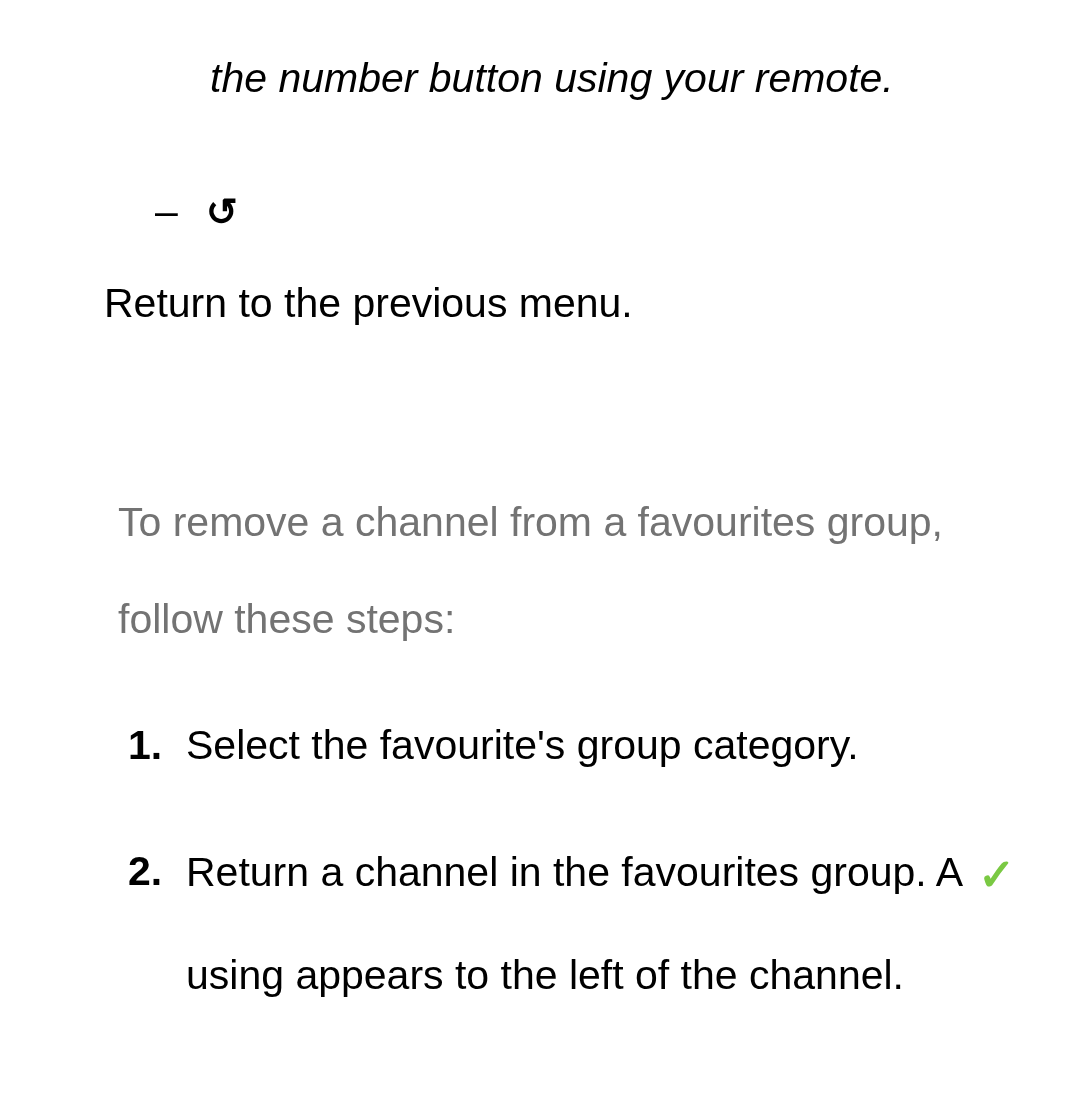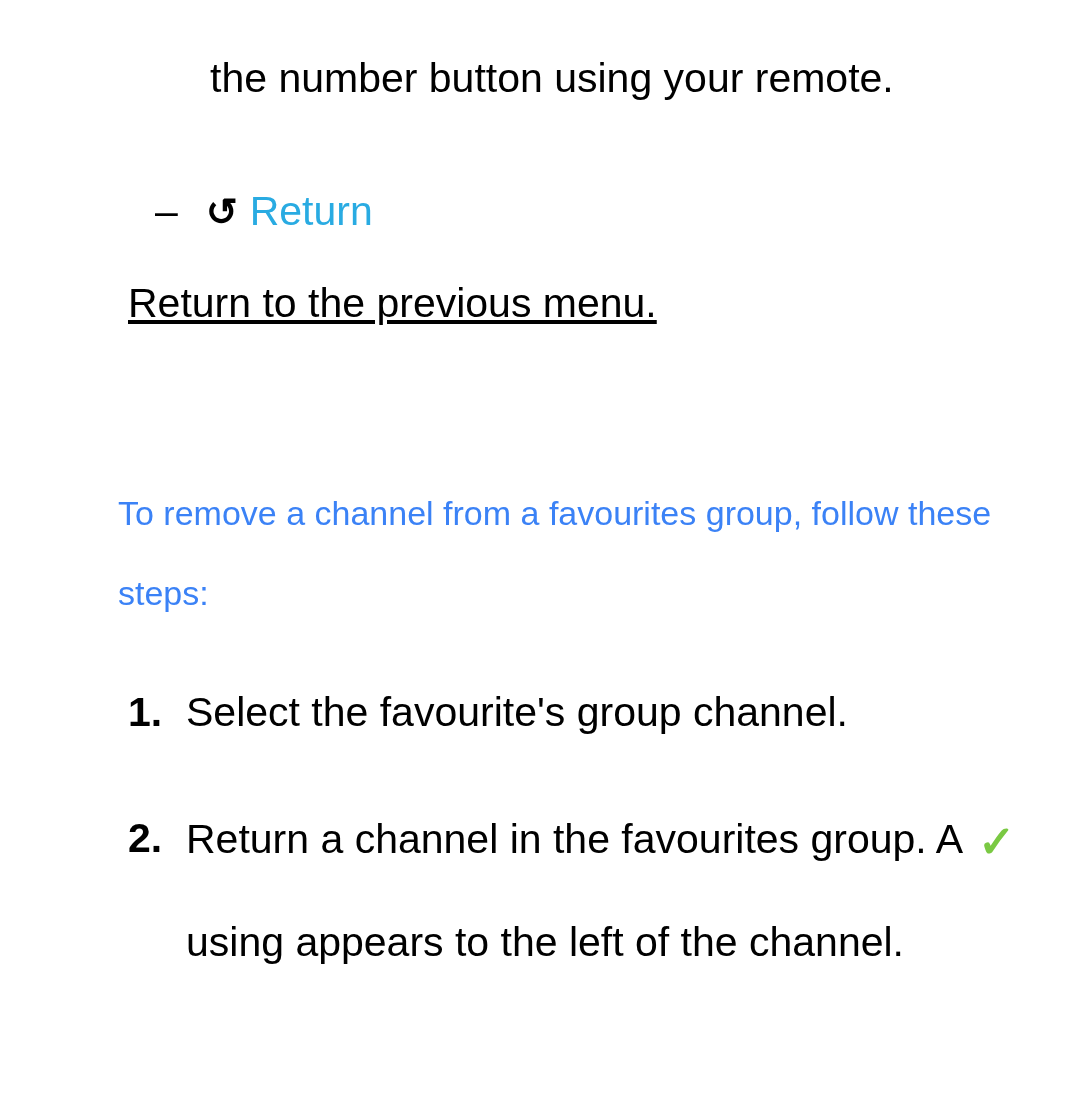--- a/index.html
+++ b/index.html
@@ -15,20 +15,21 @@
       color: #000000;
       padding: 30px 20px 30px 20px;
       font-size: 41px;
       line-height: 1.5;
     }
     .indented-text {
       margin-left: 190px;
       margin-right: 60px;
       margin-bottom: 55px;
       line-height: 2.35;
+      font-style: italic;
     }
     .dash-item {
       display: flex;
       margin-left: 135px;
       margin-bottom: 30px;
       align-items: center;
     }
     .dash {
       margin-right: 20px;
       font-weight: normal;
@@ -38,29 +39,28 @@
       margin-right: 12px;
       margin-left: 8px;
       font-weight: bold;
       transform: scaleX(-1);
       font-size: 38px;
     }
     .return-link {
       color: #29abe2;
     }
     .return-desc {
-      margin-left: 108px;
+      margin-left: 84px;
       margin-bottom: 140px;
-      text-decoration: underline;
     }
     .orange-heading {
-      color: #3b82f6;
+      color: #737373;
       margin-left: 98px;
       margin-right: 40px;
-      font-size: 34px;
+      font-size: 41px;
       line-height: 2.35;
       margin-bottom: 30px;
     }
     .numbered-item {
       display: flex;
       margin-left: 108px;
       margin-right: 20px;
       margin-bottom: 30px;
       line-height: 2.35;
     }
@@ -82,30 +82,29 @@
     }
   </style>
 </head>
 <body>
 
 <div class="indented-text">the number button using your remote.</div>
 
 <div class="dash-item">
   <span class="dash">–</span>
   <span class="return-icon">↻</span>
-  <span class="return-link">Return</span>
 </div>
 
 <div class="return-desc">Return to the previous menu.</div>
 
 <div class="orange-heading">To remove a channel from a favourites group, follow these steps:</div>
 
 <div class="numbered-item">
   <span class="number">1.</span>
-  <span class="item-text">Select the favourite's group channel.</span>
+  <span class="item-text">Select the favourite's group category.</span>
 </div>
 
 <div class="numbered-item">
   <span class="number">2.</span>
   <span class="item-text">
     <span>Return a channel in the favourites group. A </span><span class="check-icon">✓</span><span> using appears to the left of the channel.</span>
   </span>
 </div>
 
 </body></html>

